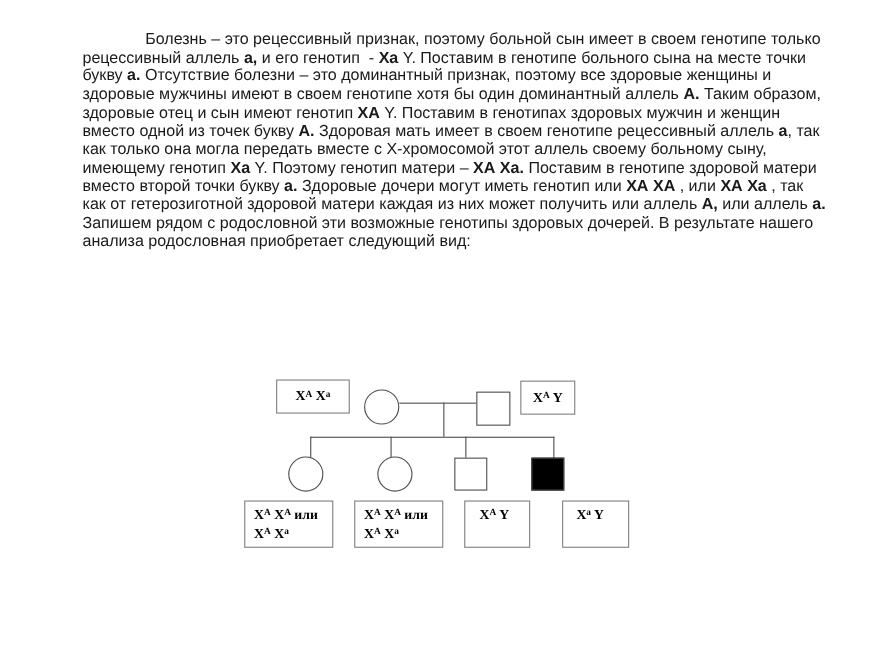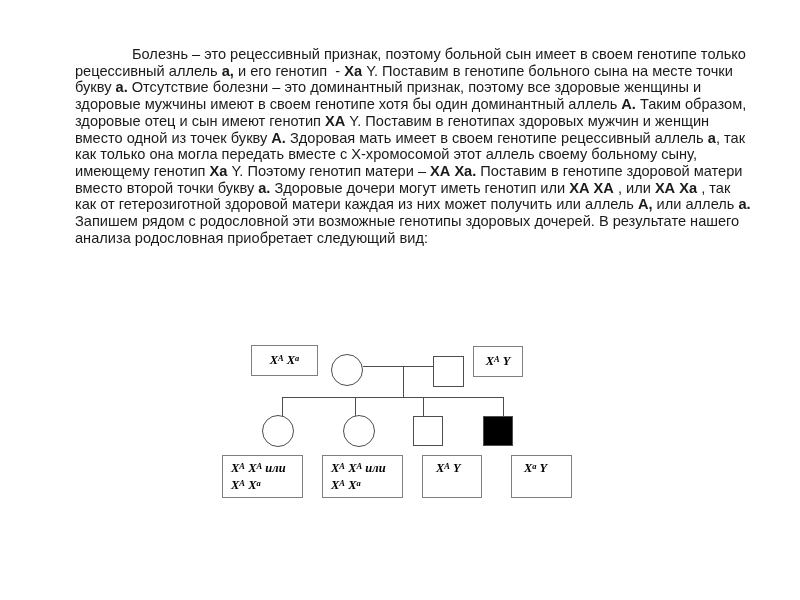--- a/index.html
+++ b/index.html
@@ -9,29 +9,29 @@
     --box_border:#7f7f7f;
     --shape_border:#4d4d4d;
     --affected_fill:#000000;
   }
   html,body{margin:0;padding:0;}
   body{background:var(--background);font-family:"Liberation Sans",sans-serif;}
   .page{position:relative;width:800px;height:600px;background:var(--background);overflow:hidden;}
 
   
   .body-text{
-    position:absolute;left:75px;top:46px;width:676px;margin:0;
+    position:absolute;left:75px;top:28px;width:676px;margin:0;
     font-family:"Liberation Sans",sans-serif;
     font-size:14.6px;line-height:16.7px;color:var(--text);
     text-indent:57px;text-align:left;
   }
   .body-text b{font-weight:bold;}
 
   
-  .pedigree{position:absolute;left:0;top:0;width:707px;height:600px;font-style:italic;}
+  .pedigree{position:absolute;left:0;top:0;width:707px;height:600px;}
 
   .hline{position:absolute;height:1px;background:var(--diagram_line);}
   .vline{position:absolute;width:1px;background:var(--diagram_line);}
   .marriage{left:363px;top:366px;width:70px;}
   .descent{left:403px;top:366px;height:31px;}
   .sibship{left:282px;top:397px;width:222px;}
   .drop.d1{left:282px;top:397px;height:19px;}
   .drop.d2{left:355px;top:397px;height:19px;}
   .drop.d3{left:423px;top:397px;height:20px;}
   .drop.d4{left:503px;top:397px;height:20px;}

